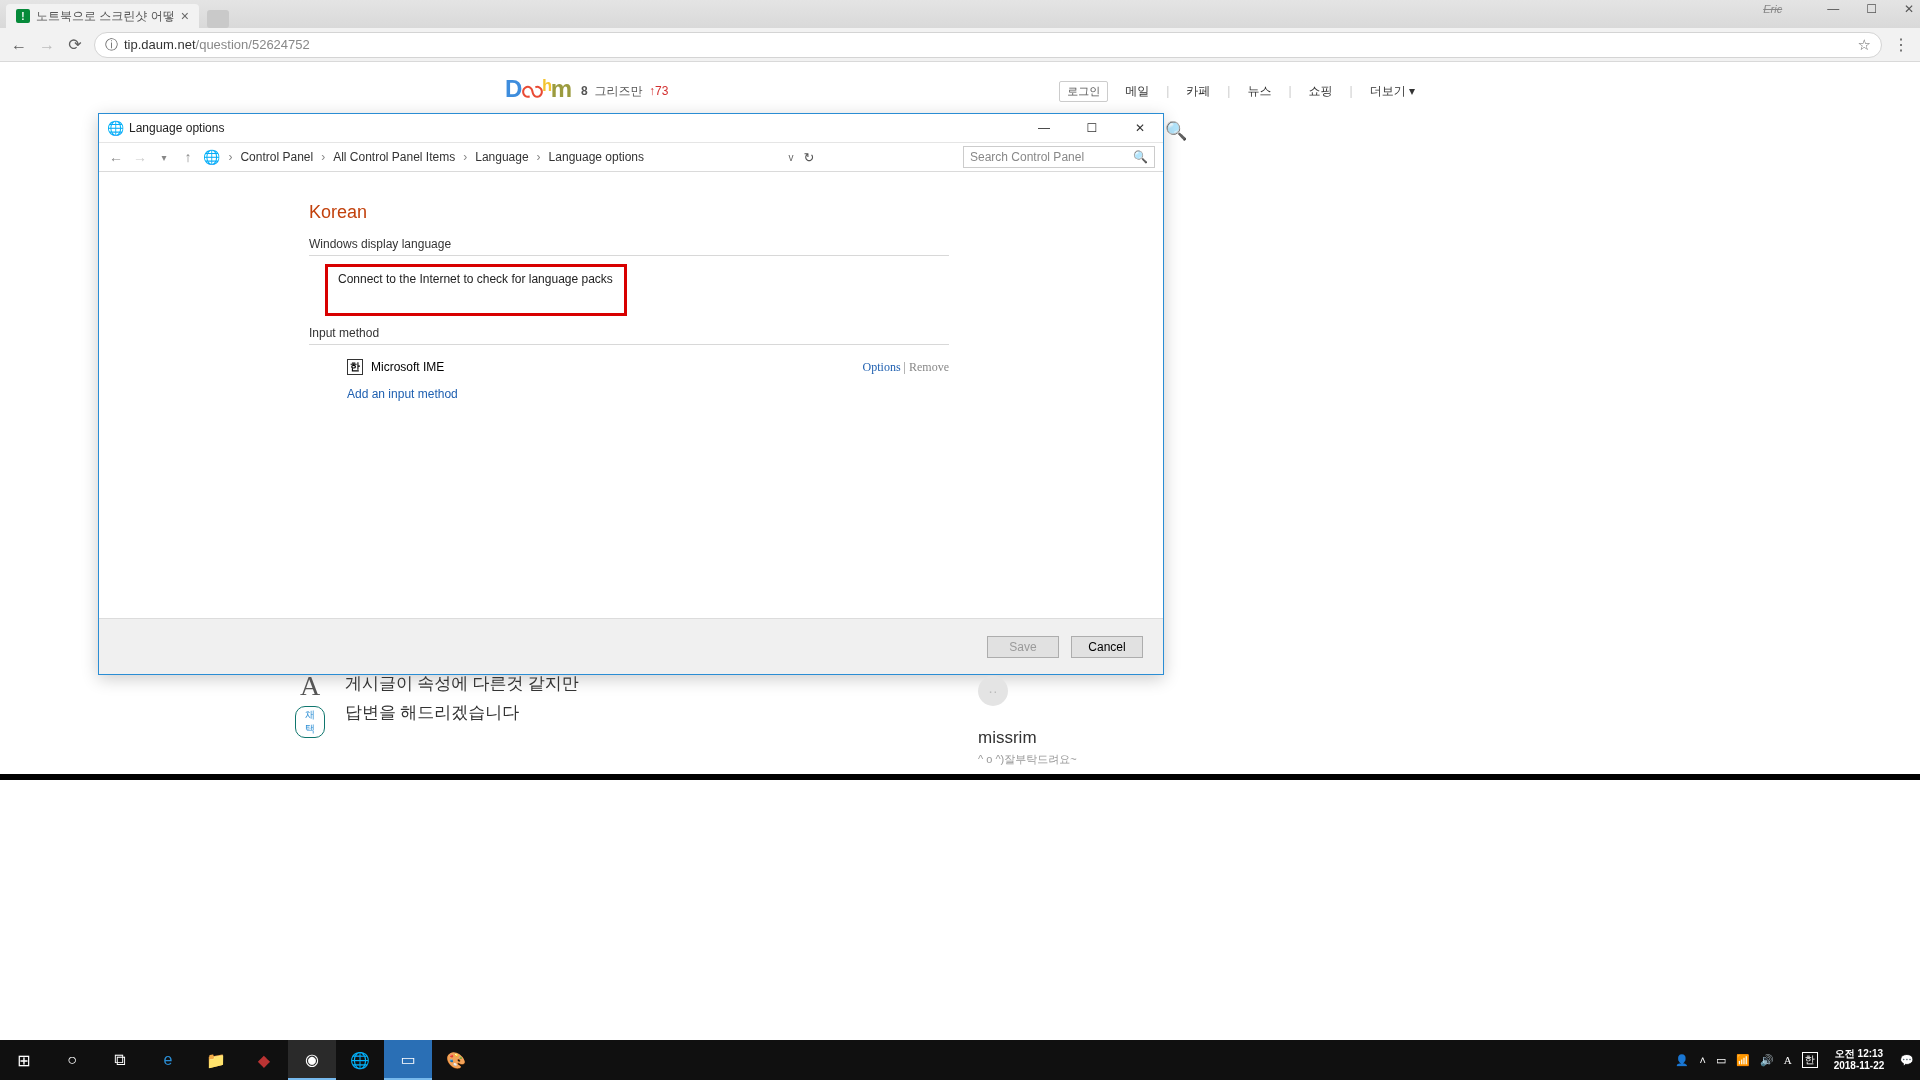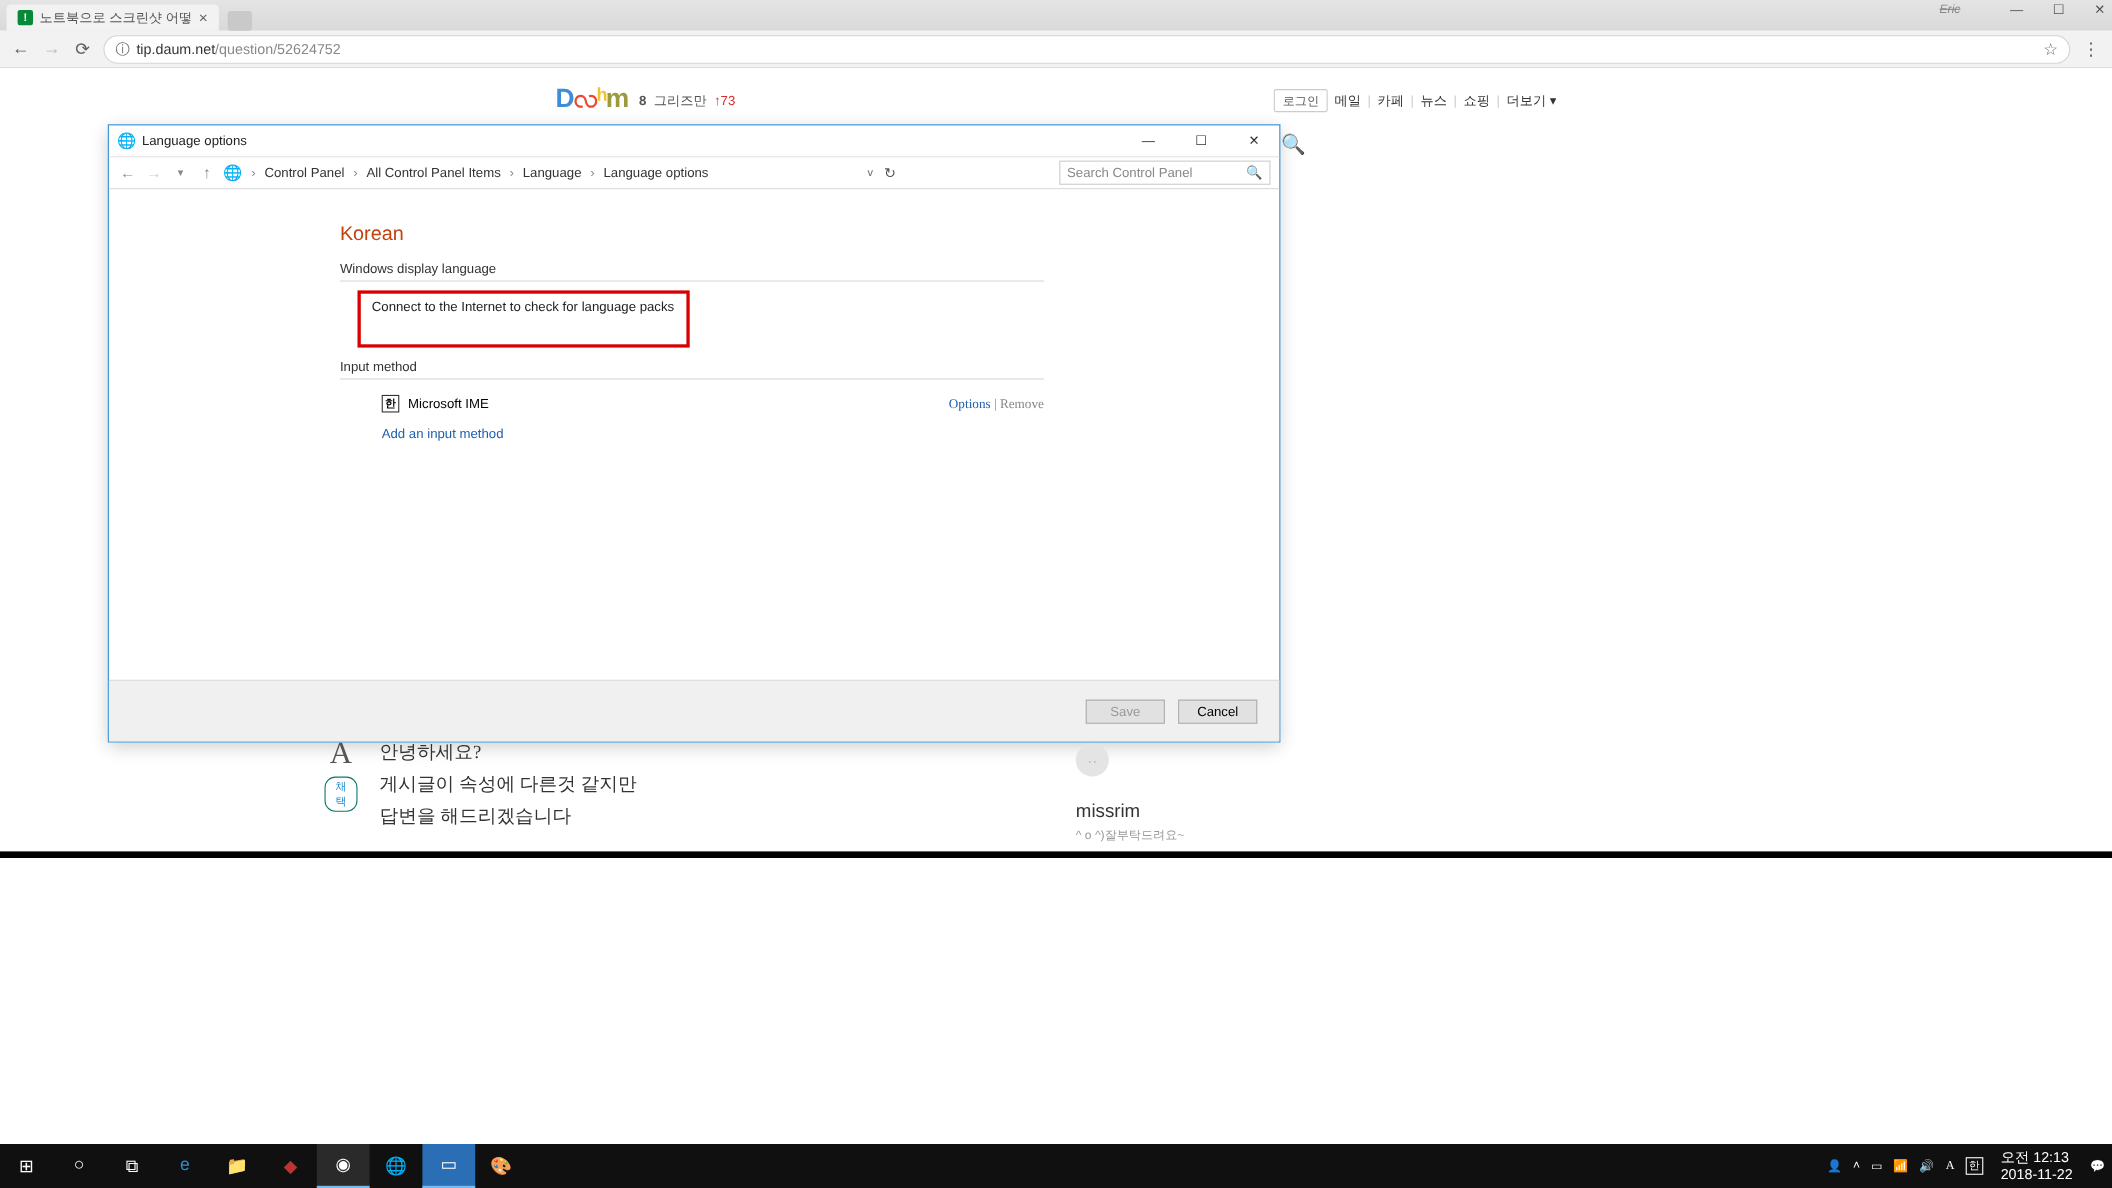--- a/index.html
+++ b/index.html
@@ -21,21 +21,21 @@
 .addr-box .host { color: #333; }
 .addr-box .path { color: #888; }
 .addr-box .star { margin-left: auto; color: #666; font-size: 15px; }
 
 
 .daum-hdr { margin: 0 auto; width: 910px; height: 50px; display: flex; align-items: center; padding-top: 8px; }
 .daum-logo { font-weight: bold; font-size: 24px; letter-spacing: -1px; }
 .daum-logo .d1{color:#3e8ddd}.daum-logo .d2{color:#e94b35}.daum-logo .d3{color:#f4c430}.daum-logo .d4{color:#9b9b3e}
 .daum-meta { margin-left: 10px; font-size: 12px; color: #555; }
 .daum-meta .up{color:#d32f2f;}
-.daum-nav { margin-left: auto; display: flex; align-items: center; gap: 6px; font-size: 12px; color: #333; }
+.daum-nav { margin-left: auto; display: flex; align-items: center; gap: 17px; font-size: 12px; color: #333; }
 .daum-login{ border:1px solid #ccc; padding:2px 7px; border-radius:2px; font-size:11px; color:#555;}
 .daum-sep{ color:#ccc; }
 .daum-body { background:#fff; min-height:520px; }
 
 
 .cp-window { position: absolute; left: 98px; top: 113px; width: 1066px; height: 562px; background: #fff; border: 1px solid #2a8dd4; box-shadow: 0 4px 16px rgba(0,0,0,.2); display:flex; flex-direction:column;}
 .cp-title { height: 28px; display: flex; align-items: center; padding: 0 8px; font-size: 12px; color: #222; }
 .cp-title .ico { width:16px; height:16px; margin-right:6px; font-size:14px; color:#0a6bbf; }
 .cp-title .win-btns { margin-left:auto; display:flex; gap:18px; color:#333; font-size:12px;}
 .cp-title .win-btns div{ width:30px; text-align:center; cursor:default;}
@@ -77,21 +77,21 @@
 .usub{ font-size:11px; color:#999; margin-top:4px;}
 
 
 .behind-mag{ position:absolute; left:1165px; top:120px; color:#888; font-size:18px;}
 
 
 .taskbar{ position:absolute; left:0; bottom:0; width:100%; height:40px; background:#101010; display:flex; align-items:center; color:#fff;}
 .tb-ico{ width:48px; height:40px; display:flex; align-items:center; justify-content:center; font-size:16px; color:#fff;}
 .tb-ico.active{ border-bottom:2px solid #76b9ed; background:#2a2a2a;}
 .tb-right{ margin-left:auto; display:flex; align-items:center; gap:10px; padding-right:6px; font-size:11px;}
-.tb-clock{ text-align:left; line-height:1.2; font-size:13px; padding:0 6px;}
+.tb-clock{ text-align:center; line-height:1.2; font-size:10px; padding:0 6px;font-weight:bold;}
 .black-strip{ position:absolute; left:0; top:774px; width:100%; height:6px; background:#000;}
 </style>
 </head>
 <body>
 
 <div class="chrome-tabs">
   <div class="chrome-tab">
     <span class="fav">!</span>
     <span>노트북으로 스크린샷 어떻</span>
     <span class="close">×</span>
@@ -201,21 +201,20 @@
     <div class="cp-btn">Cancel</div>
   </div>
 </div>
 
 <div class="answer-zone">
   <div class="answer-av">
     <div class="aA">A</div>
     <span class="tag">채택</span>
   </div>
   <div class="answer-txt">
-    <div>안녕하세요?</div>
     <div>게시글이 속성에 다른것 같지만</div>
     <div>답변을 해드리겠습니다</div>
   </div>
 </div>
 <div class="answer-side">
   <div class="av2">··</div>
   <div class="uname">missrim</div>
   <div class="usub">^ o ^)잘부탁드려요~</div>
 </div>
 

